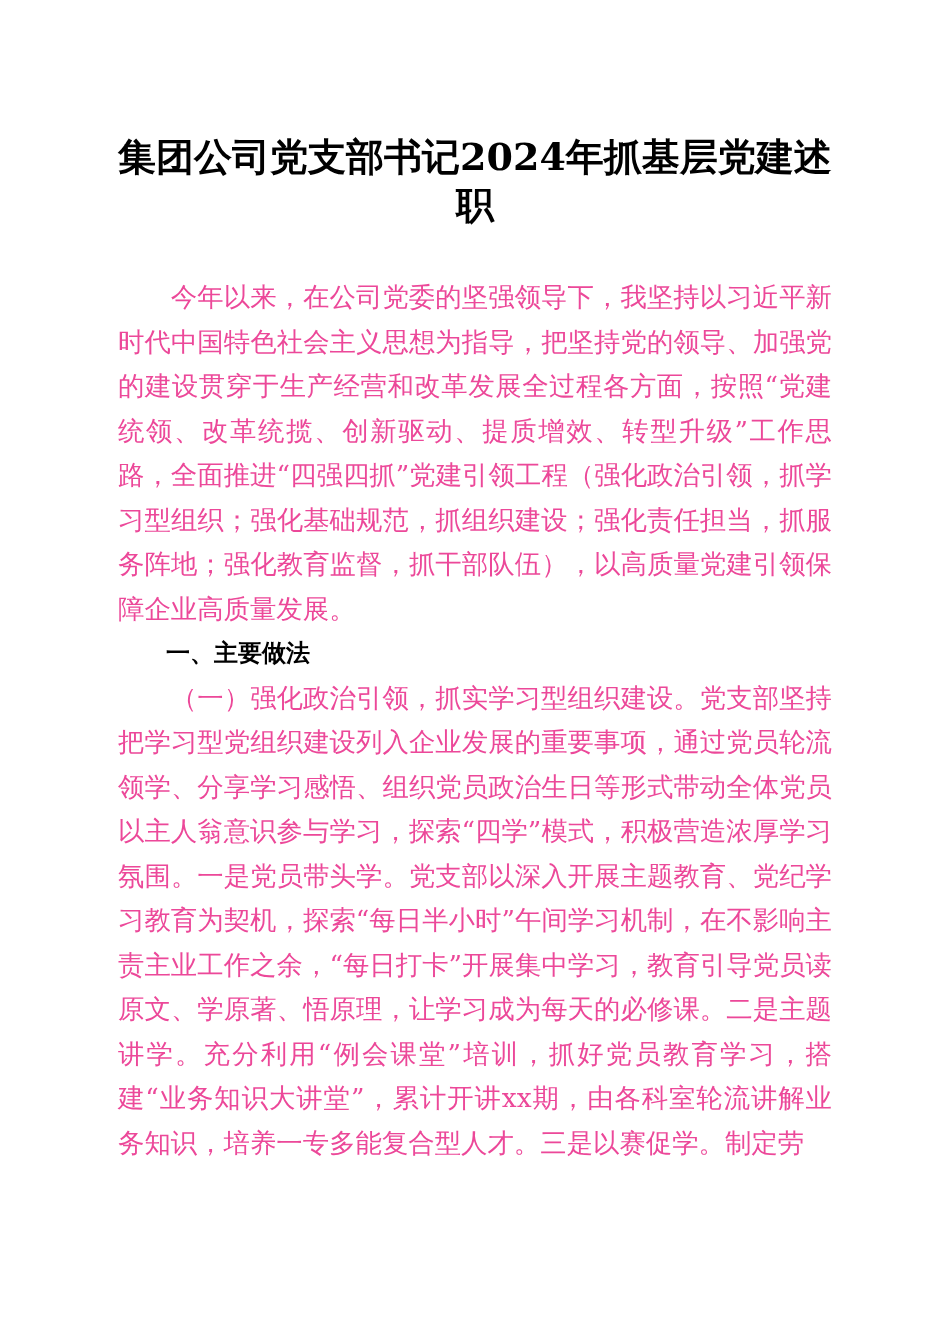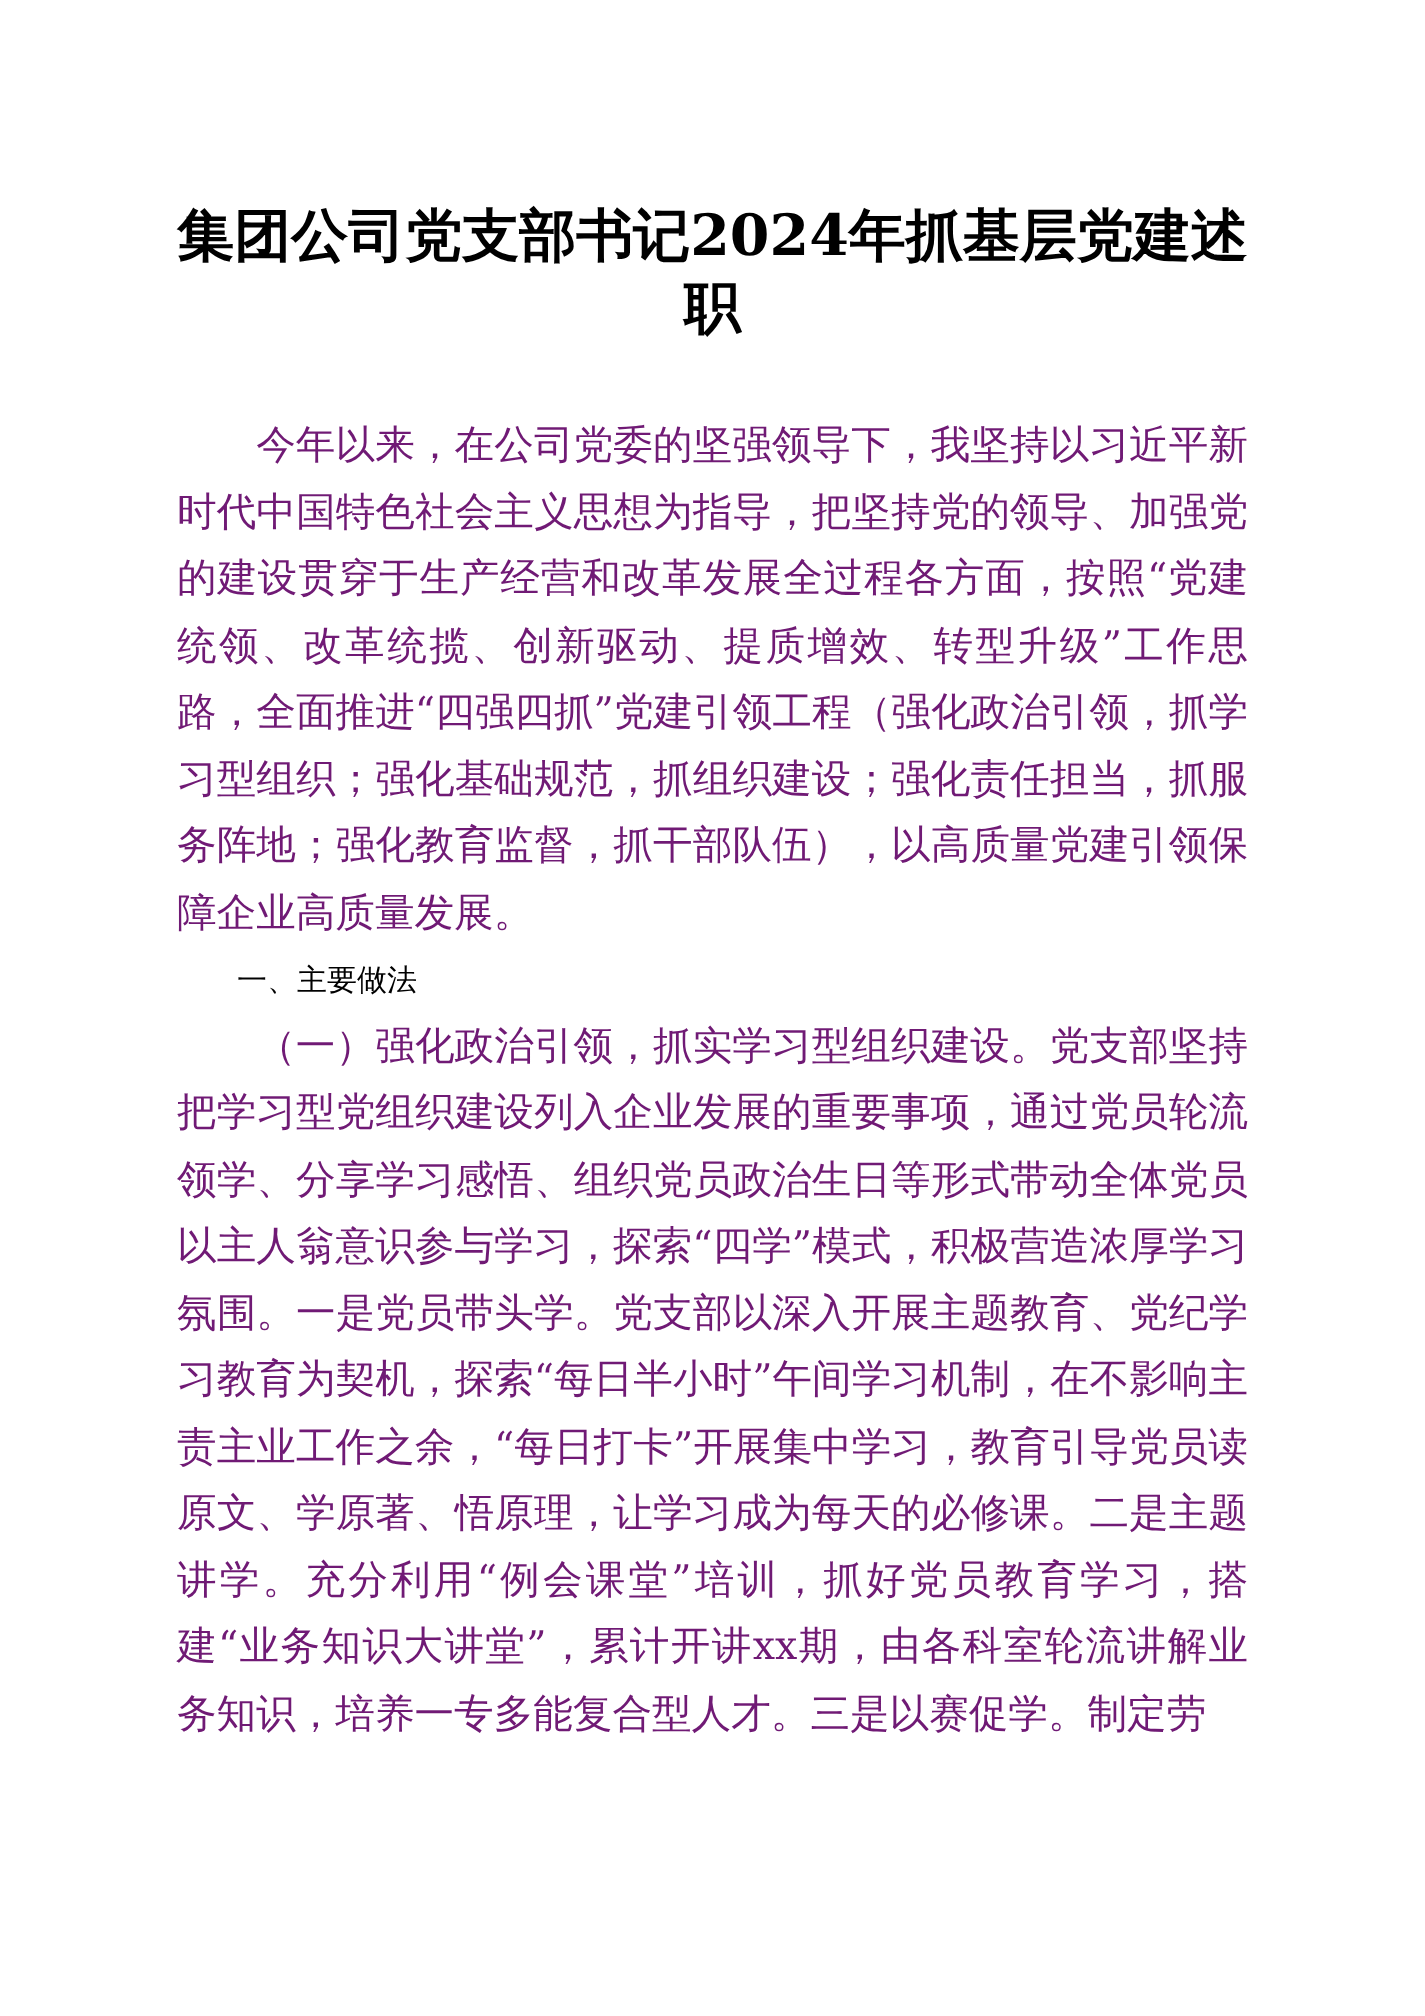--- a/index.html
+++ b/index.html
@@ -35,31 +35,31 @@
     text-align: center;
   }
   .body-para {
     margin: 0;
     font-family: "DejaVu Serif", "Liberation Serif", serif;
     font-weight: 400;
     font-size: 26.4px;
     line-height: 44.5px;
     text-align: justify;
     text-indent: 2em;
-    color: #701a75;
+    color: #ec4899;
     letter-spacing: 0;
   }
   .intro-para {
     margin-top: 46px;
   }
   .section-heading {
     margin: 0;
     font-family: "DejaVu Sans", "Liberation Sans", sans-serif;
-    font-weight: 400;
-    font-size: 20px;
+    font-weight: 700;
+    font-size: 24px;
     line-height: 44.5px;
     text-align: left;
     text-indent: 2em;
     color: #000000;
   }
 </style>
 </head>
 <body>
 
 <div class="page">

